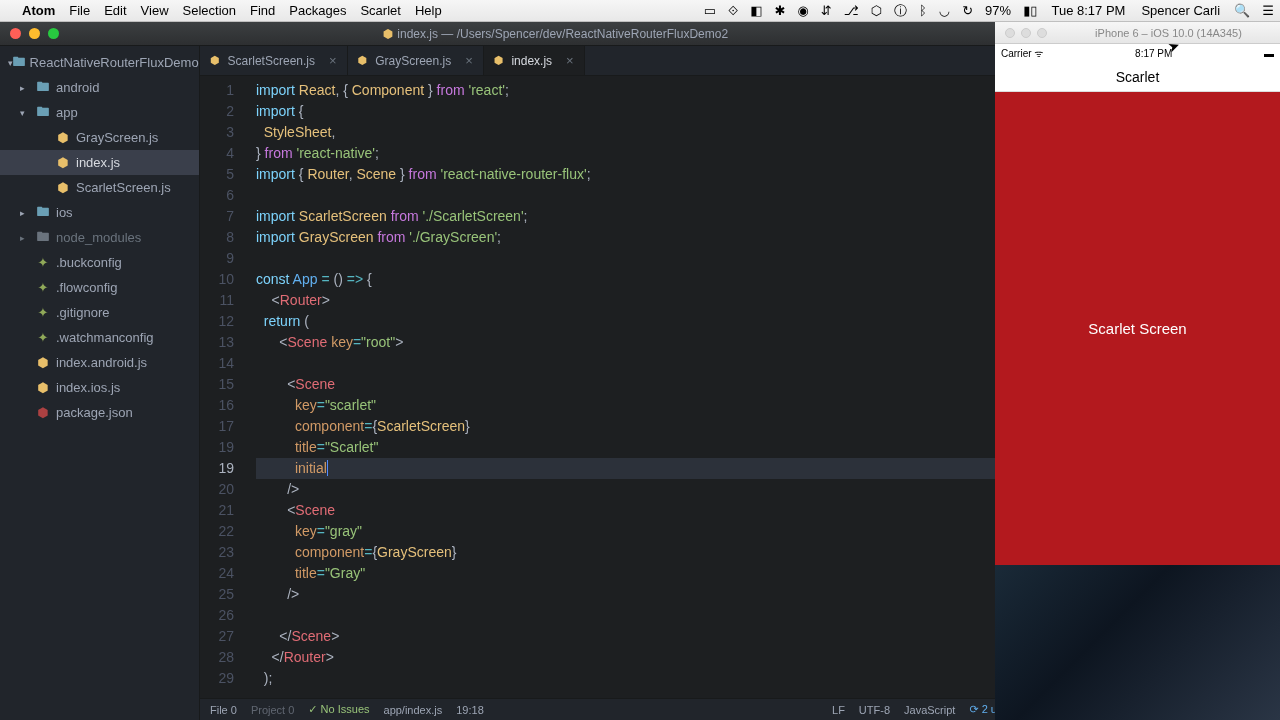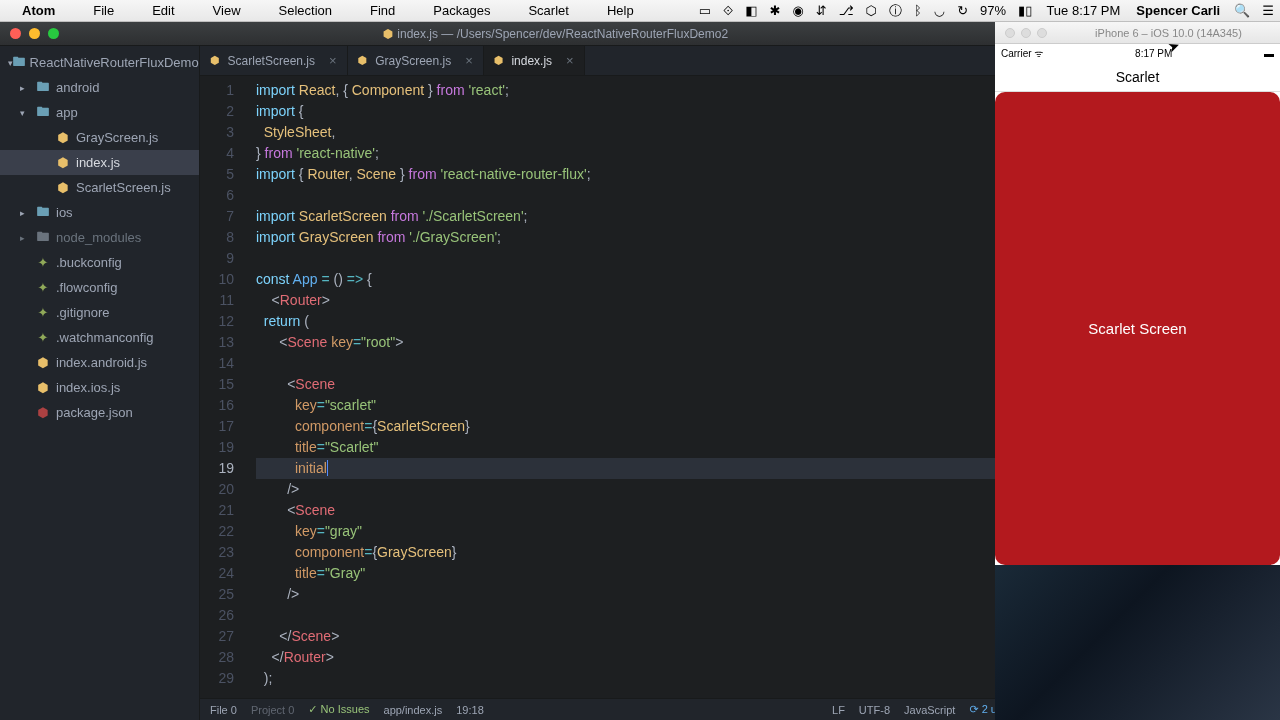--- a/index.html
+++ b/index.html
@@ -2,25 +2,25 @@
 <html><head>
 <meta charset="utf-8">
 <style>
 * { margin: 0; padding: 0; box-sizing: border-box; font-family: -apple-system, BlinkMacSystemFont, "Helvetica Neue", sans-serif; }
 body { width: 1280px; height: 720px; overflow: hidden; background: #1d1f21; position: relative; }
 
 
 .menubar { height: 22px; background: linear-gradient(#f6f6f6,#e8e8e8); display: flex; align-items: center; font-size: 13px; color: #000; border-bottom: 1px solid #bfbfbf; }
 .menubar .apple { margin: 0 12px 0 10px; font-size: 14px; }
 .menubar .appname { font-weight: 600; margin-right: 14px; }
-.menubar .mitem { margin-right: 14px; margin-left: 24px; }
+.menubar .mitem { margin-right: 14px; }
 .menubar .spacer { flex: 1; }
 .menubar .ricon { margin: 0 6px; font-size: 13px; }
 .menubar .clock { margin: 0 8px; }
-.menubar .user { margin: 0 8px; font-weight: bold; }
+.menubar .user { margin: 0 8px; }
 
 
 .atom { position: absolute; left: 0; top: 22px; width: 1040px; height: 698px; display: flex; flex-direction: column; background: #1d1f21; }
 .titlebar { height: 24px; background: linear-gradient(#3c3f41,#2d2f31); display: flex; align-items: center; color: #aaa; font-size: 12px; border-bottom: 1px solid #181a1b; }
 .traffic { display: flex; gap: 8px; margin-left: 10px; margin-right: 12px; }
 .dot { width: 11px; height: 11px; border-radius: 50%; }
 .dot.red { background: #ff5f57; } .dot.yellow { background: #ffbd2e; } .dot.green { background: #28c940; }
 .titlebar .title { flex: 1; text-align: center; color: #9da5b4; }
 .titlebar .title .icon { color: #e8bf6a; margin-right: 4px; }
 
@@ -74,21 +74,21 @@
 
 
 .sim { position: absolute; left: 995px; top: 22px; width: 285px; height: 698px; display: flex; flex-direction: column; }
 .sim-titlebar { height: 22px; background: linear-gradient(#f6f6f6,#e6e6e6); display: flex; align-items: center; font-size: 11px; color: #888; border-bottom: 1px solid #ccc; }
 .sim-titlebar .ddots { display: flex; gap: 6px; margin: 0 10px; }
 .sim-titlebar .ddot { width: 10px; height: 10px; border-radius: 50%; background: #ddd; border:1px solid #ccc; }
 .sim-titlebar .stitle { flex: 1; text-align: center; }
 .sim-screen { flex: 1; background: #fff; display: flex; flex-direction: column; }
 .sim-statusbar { height: 18px; display: flex; align-items: center; justify-content: space-between; font-size: 10px; padding: 4px 6px; color: #000; }
 .sim-nav { height: 30px; border-bottom: 1px solid #ddd; display: flex; align-items: center; justify-content: center; font-size: 14px; color: #000; }
-.sim-content { flex: 1; background: #b3191e; display: flex; align-items: center; justify-content: center; color: #fff; font-size: 15px; border-radius: 10px; }
+.sim-content { flex: 1; background: #b3191e; display: flex; align-items: center; justify-content: center; color: #fff; font-size: 15px; }
 .sim-bg { height: 155px; background: linear-gradient(135deg,#1a2a38,#0d1520 40%,#2a3545); }
 .cursor-arrow { position:absolute; left:1168px; top:38px; font-size:14px; color:#000; transform: rotate(-20deg); }
 </style>
 </head>
 <body>
 
 <div class="menubar">
   <span class="apple"></span>
   <span class="appname">Atom</span>
   <span class="mitem">File</span>

